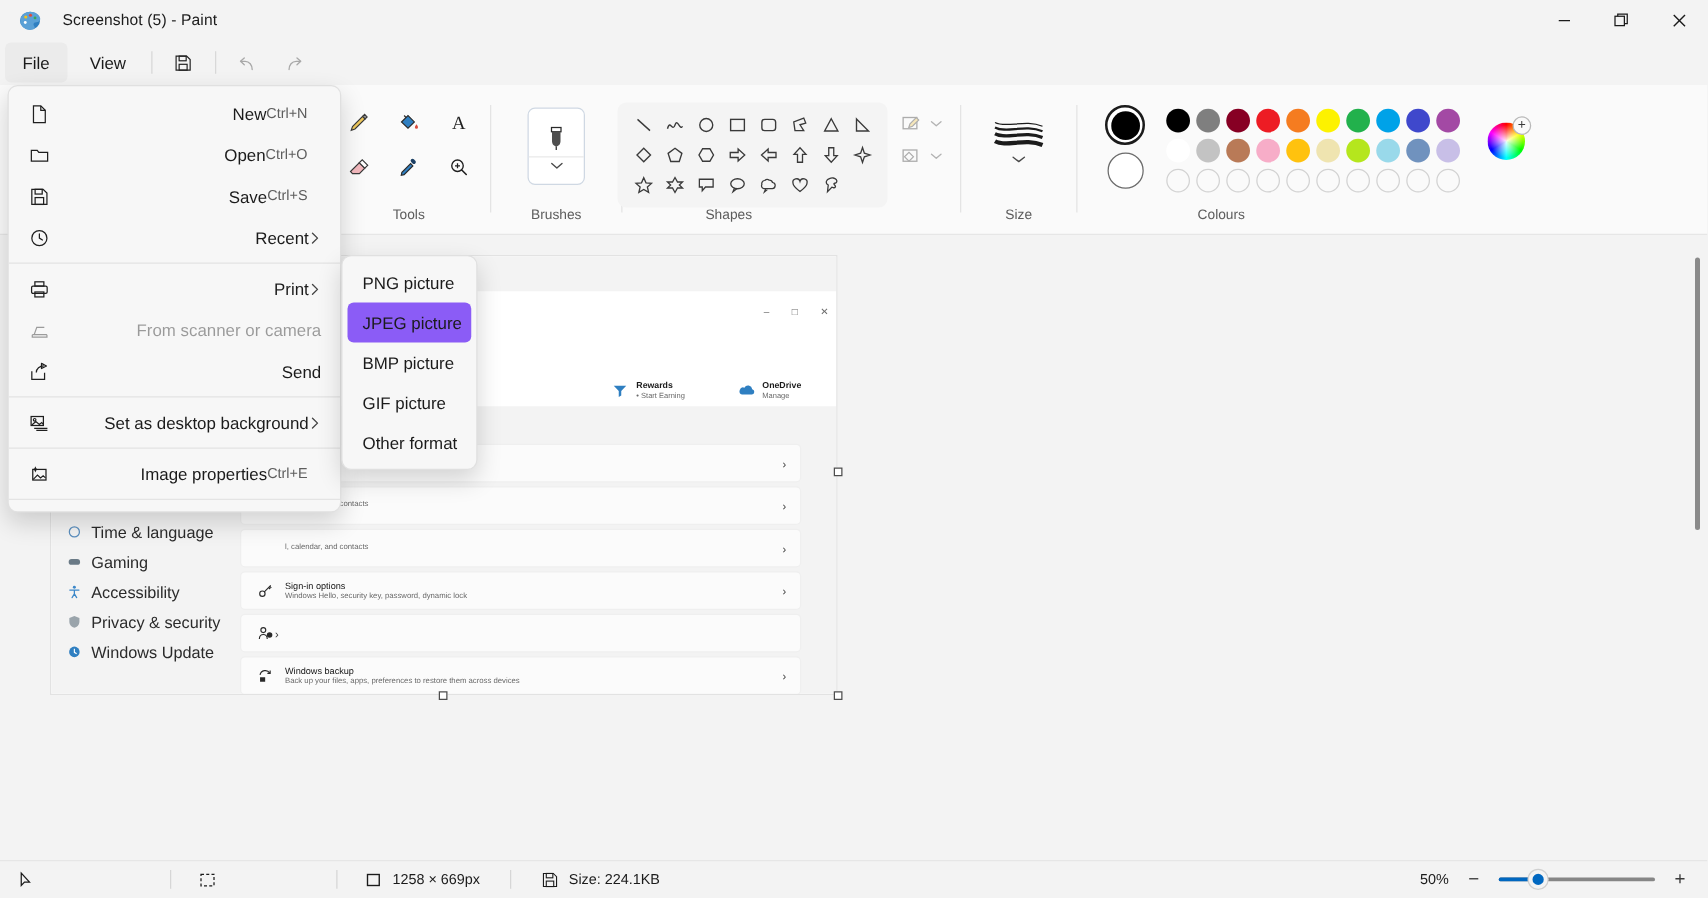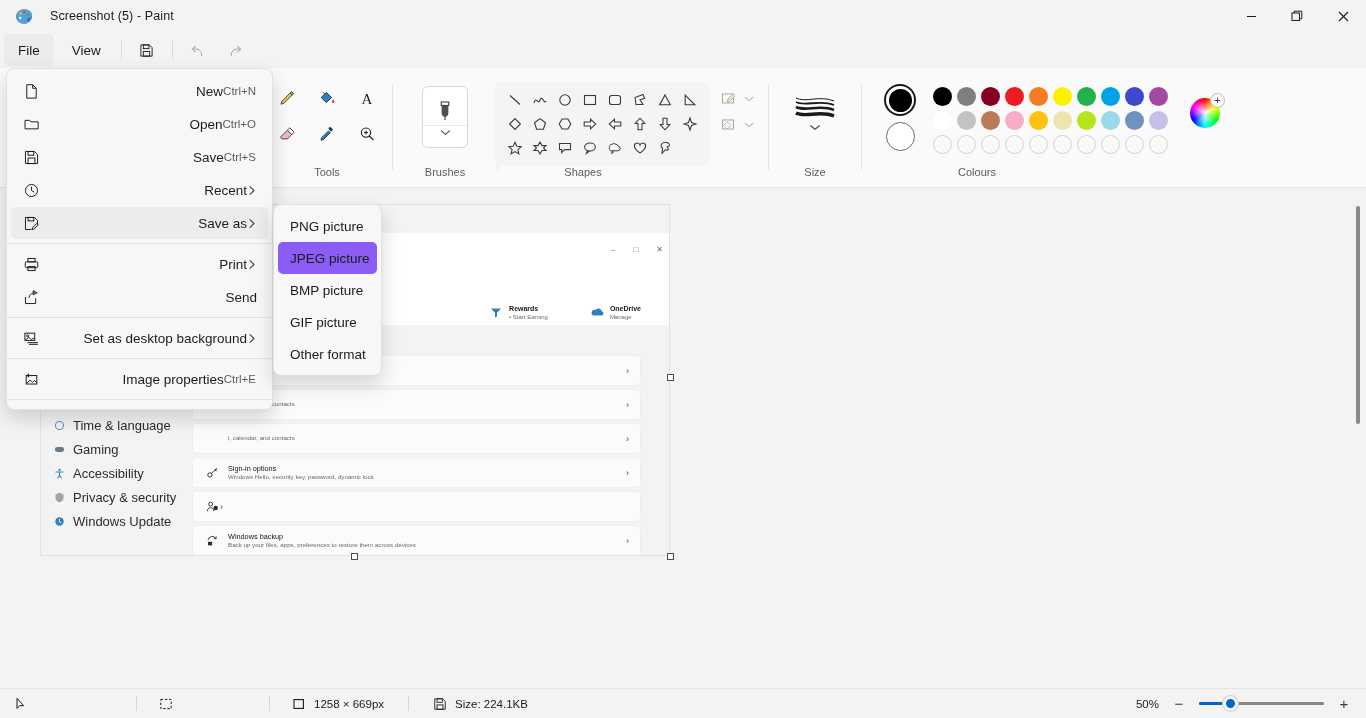--- a/index.html
+++ b/index.html
@@ -185,21 +185,21 @@
     box-shadow: 0 8px 20px rgba(0,0,0,.16); padding: 5px 0; z-index: 40; text-align: right;
   }
   .fm-item {
     height: 32px; display: flex; align-items: center; padding: 0 11px 0 12px;
     margin: 1px 4px; border-radius: 5px; position: relative;
   }
   .fm-item.hl { background: #ececec; }
   .fm-item.disabled { opacity: .42; }
   .fm-ico { width: 22px; display: flex; align-items: center; justify-content: flex-start; color: #1f1f1f; }
   .fm-label { flex: 1; font-size: 13.5px; color: #1b1b1b; margin-left: 7px; }
-  .fm-accel { font-size: 11.5px; color: #5d5d5d; margin-right: 1px; }
+  .fm-accel { font-size: 11.5px; color: #5d5d5d; margin-right: 11px; }
   .fm-arrow { font-size: 11px; color: #444; }
   .fm-div { height: 1px; background: #e4e4e4; margin: 4px 0; }
 
   
   .submenu {
     position: absolute; left: 273px; top: 204px; width: 109px;
     background: #f7f7f7; border: 1px solid #e0e0e0; border-radius: 8px;
     box-shadow: 0 8px 20px rgba(0,0,0,.16); padding: 5px 0; z-index: 50;
   }
   .sm-item {
@@ -880,51 +880,45 @@
             <path d="M9 5.4V9l2.6 1.6" fill="none" stroke="#1f1f1f" stroke-width="1.05" stroke-linecap="round"></path>
           </svg>
         </span>
         <span class="fm-label">Recent</span>
         <span class="fm-arrow">
           <svg width="10" height="11" viewBox="0 0 10 11">
             <path d="M3 1.6 7 5.5 3 9.4" fill="none" stroke="#444" stroke-width="1.1" stroke-linecap="round" stroke-linejoin="round"></path>
           </svg>
         </span>
       </div>
-      <div class="fm-item hl">
-        <span class="fm-ico">
-          <svg width="17" height="17" viewBox="0 0 18 18">
-            <path d="M2.6 2.6h9.6l3.2 3.2v4.2" fill="none" stroke="#1f1f1f" stroke-width="1.05"></path>
-            <path d="M2.6 2.6v12.8h6.2" fill="none" stroke="#1f1f1f" stroke-width="1.05"></path>
-            <rect x="5.4" y="2.6" width="6" height="3.6" fill="none" stroke="#1f1f1f" stroke-width="1.05"></rect>
-            <path d="M9.6 15.4l.4-1.9 4.6-4.6 1.5 1.5-4.6 4.6z" fill="none" stroke="#1f1f1f" stroke-width="1.05"></path>
-          </svg>
-        </span>
-        <span class="fm-label">Save as</span>
-        <span class="fm-arrow">
-          <svg width="10" height="11" viewBox="0 0 10 11">
-            <path d="M3 1.6 7 5.5 3 9.4" fill="none" stroke="#444" stroke-width="1.1" stroke-linecap="round" stroke-linejoin="round"></path>
-          </svg>
-        </span>
-      </div>
       <div class="fm-div"></div>
       <div class="fm-item">
         <span class="fm-ico">
           <svg width="17" height="17" viewBox="0 0 18 18">
             <rect x="2.4" y="6.2" width="13.2" height="6.2" rx="1.2" fill="none" stroke="#1f1f1f" stroke-width="1.05"></rect>
             <rect x="5.2" y="2.6" width="7.6" height="3.6" fill="none" stroke="#1f1f1f" stroke-width="1.05"></rect>
             <rect x="5.2" y="11.2" width="7.6" height="4.2" fill="none" stroke="#1f1f1f" stroke-width="1.05"></rect>
           </svg>
         </span>
         <span class="fm-label">Print</span>
         <span class="fm-arrow">
           <svg width="10" height="11" viewBox="0 0 10 11">
             <path d="M3 1.6 7 5.5 3 9.4" fill="none" stroke="#444" stroke-width="1.1" stroke-linecap="round" stroke-linejoin="round"></path>
           </svg>
         </span>
+      </div>
+      <div class="fm-item disabled">
+        <span class="fm-ico">
+          <svg width="17" height="17" viewBox="0 0 18 18">
+            <path d="M3 12.4h12.4" stroke="#1f1f1f" stroke-width="1.05" fill="none"></path>
+            <path d="M4.6 12.4 6.8 6.2h6.4" fill="none" stroke="#1f1f1f" stroke-width="1.05"></path>
+            <path d="M3 12.4v2.2h12.4v-2.2" fill="none" stroke="#1f1f1f" stroke-width="1.05"></path>
+          </svg>
+        </span>
+        <span class="fm-label">From scanner or camera</span>
       </div>
       <div class="fm-item">
         <span class="fm-ico">
           <svg width="17" height="17" viewBox="0 0 18 18">
             <path d="M2.6 8.4V15.4h10.8V9.8" fill="none" stroke="#1f1f1f" stroke-width="1.05"></path>
             <path d="M6.4 9.6c0-3.6 2.8-5.6 6.4-5.6" fill="none" stroke="#1f1f1f" stroke-width="1.05"></path>
             <path d="M10.8 1.8 15 4l-4.2 2.2z" fill="none" stroke="#1f1f1f" stroke-width="1.05" stroke-linejoin="round"></path>
           </svg>
         </span>
         <span class="fm-label">Send</span>

